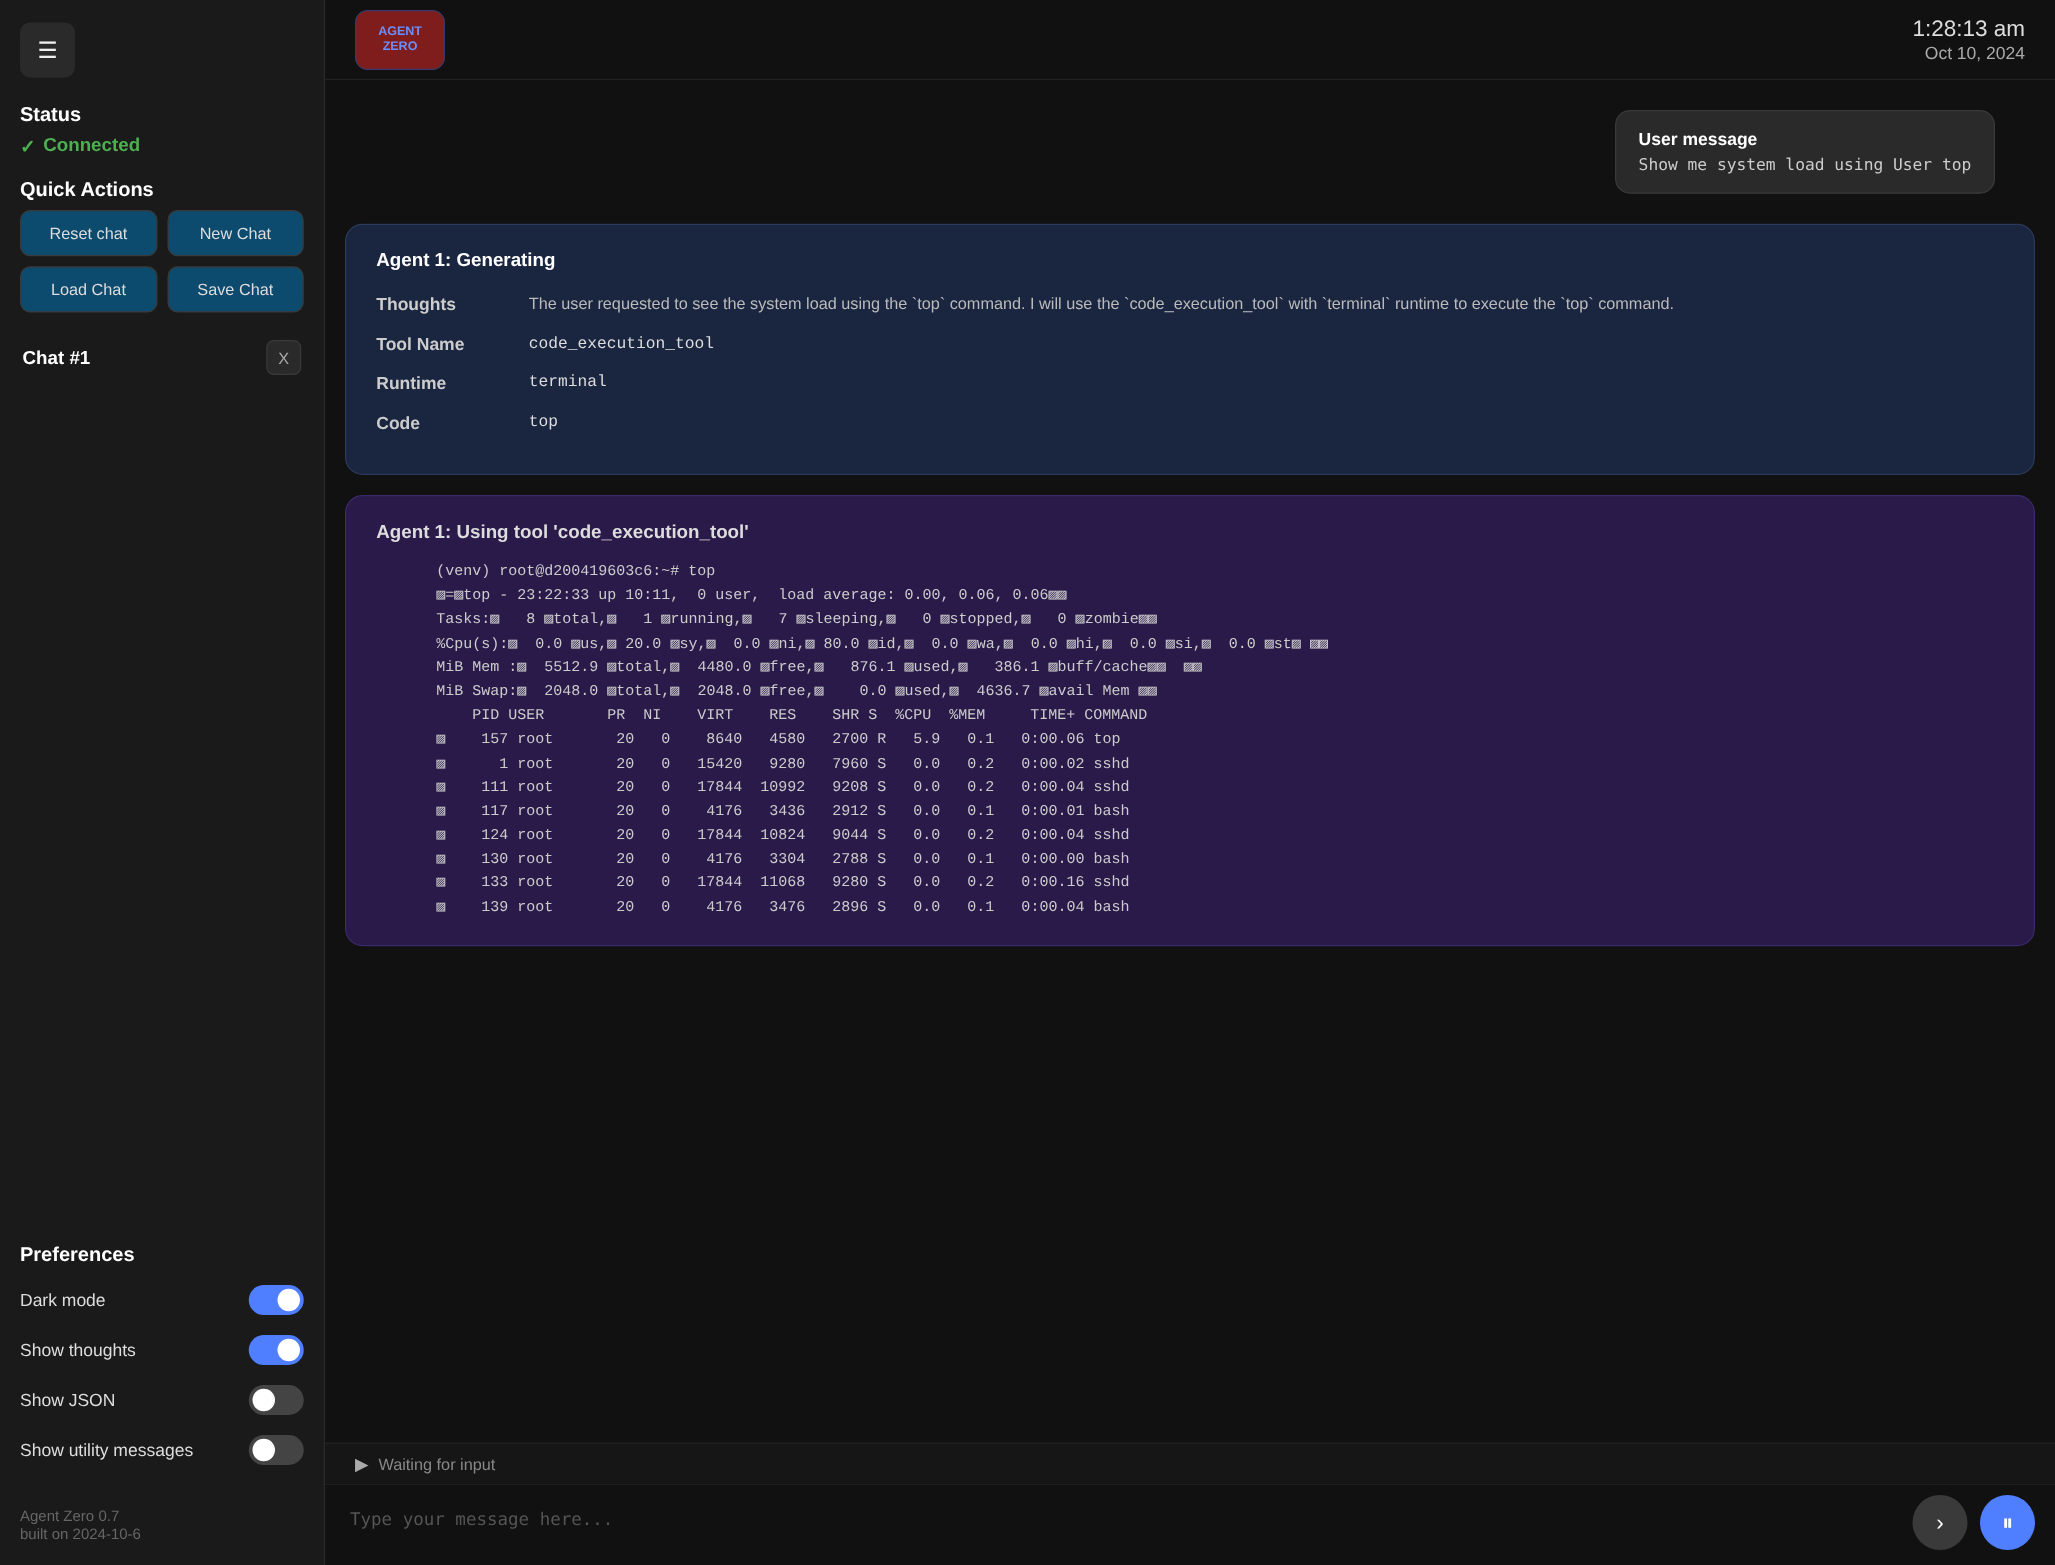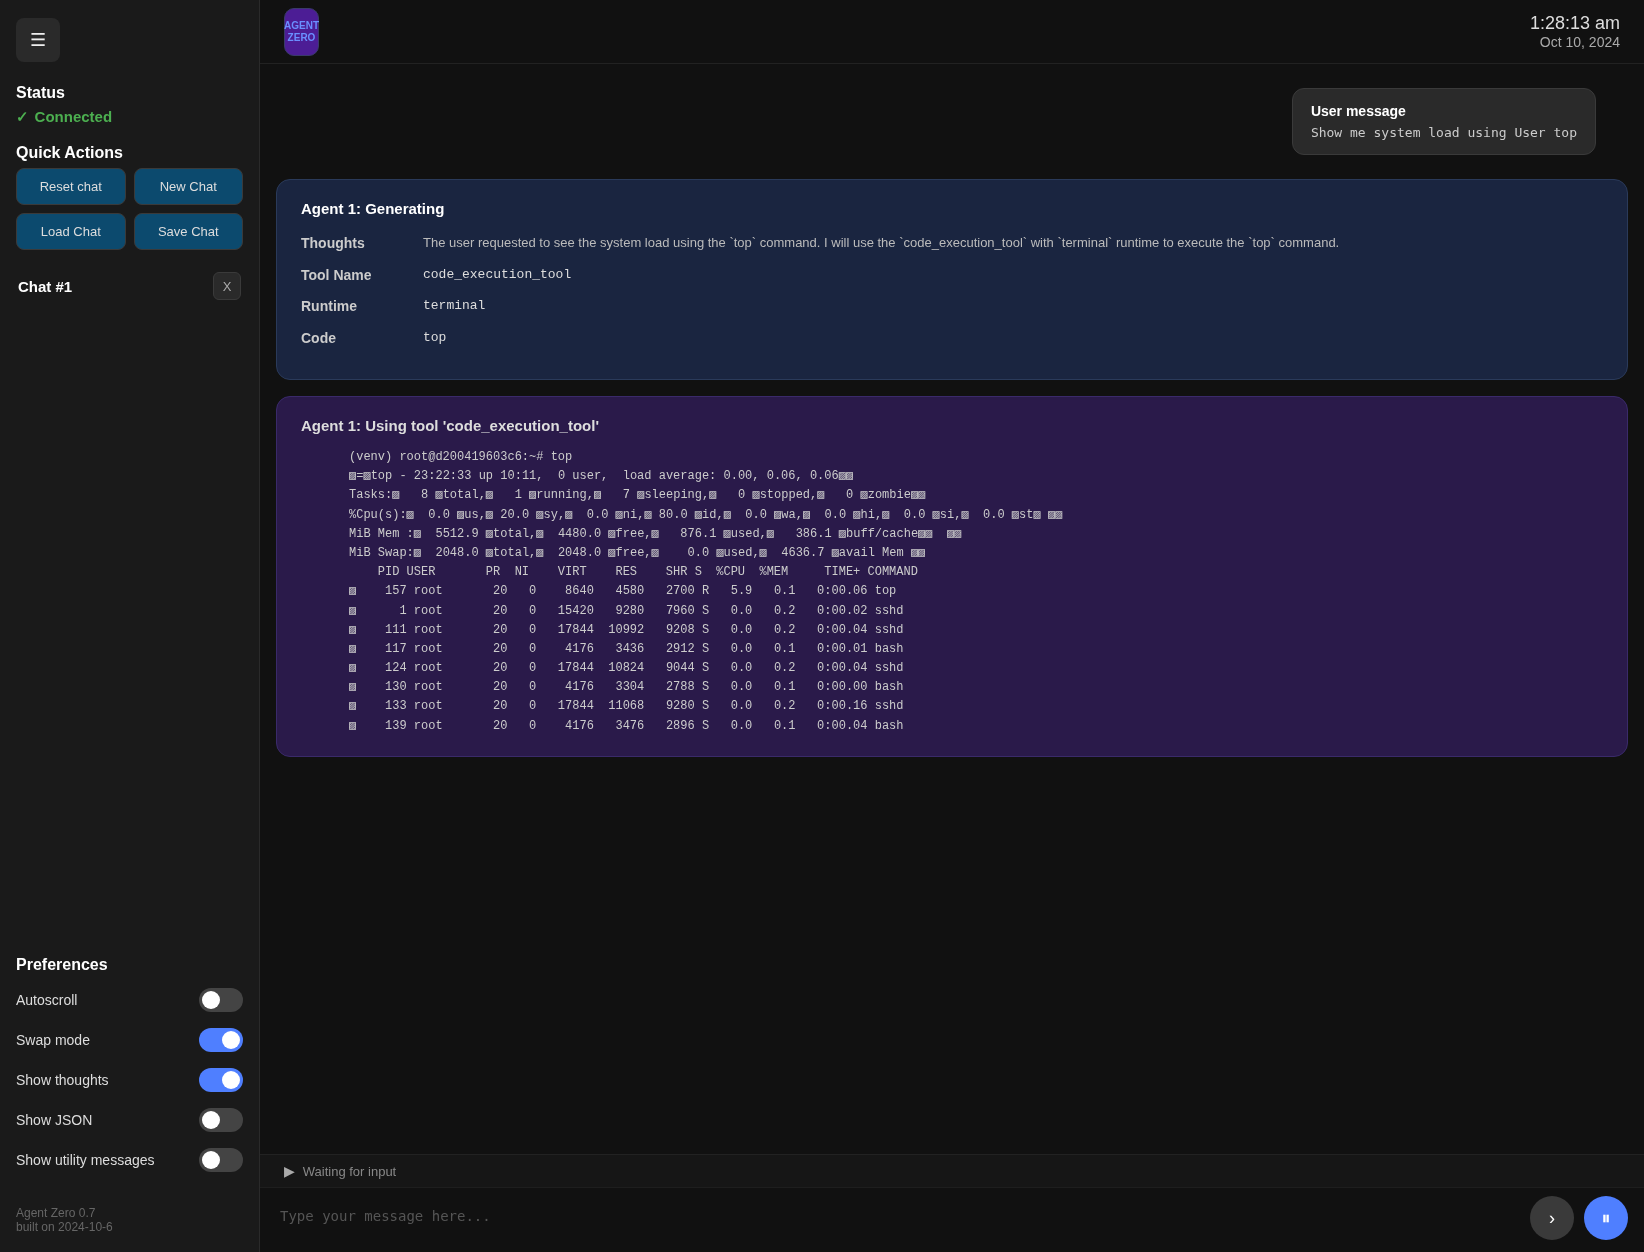--- a/index.html
+++ b/index.html
@@ -168,23 +168,23 @@
       display: flex;
       align-items: center;
       justify-content: space-between;
       padding: 0 24px;
       height: 64px;
       background: #111;
       border-bottom: 1px solid #222;
       flex-shrink: 0;
     }
     .agent-logo {
-      width: 35px;
+      width: 72px;
       height: 48px;
-      background: #4c1d95;
+      background: #7f1d1d;
       border-radius: 10px;
       display: flex;
       align-items: center;
       justify-content: center;
       color: #6a8fff;
       font-size: 10px;
       font-weight: 700;
       text-align: center;
       line-height: 1.2;
       border: 1px solid #3a3a6a;
@@ -387,27 +387,21 @@
     <span class="chat-item-label">Chat #1</span>
     <button class="chat-close-btn">X</button>
   </div>
 
   <div class="spacer"></div>
 
   <div class="preferences-section">
     <div class="section-title">Preferences</div>
 
     <div class="pref-row">
-      <span>Autoscroll</span>
-      <div class="toggle">
-        <div class="toggle-track"></div>
-      </div>
-    </div>
-    <div class="pref-row">
-      <span>Swap mode</span>
+      <span>Dark mode</span>
       <div class="toggle">
         <div class="toggle-track on"></div>
       </div>
     </div>
     <div class="pref-row">
       <span>Show thoughts</span>
       <div class="toggle">
         <div class="toggle-track on"></div>
       </div>
     </div>

